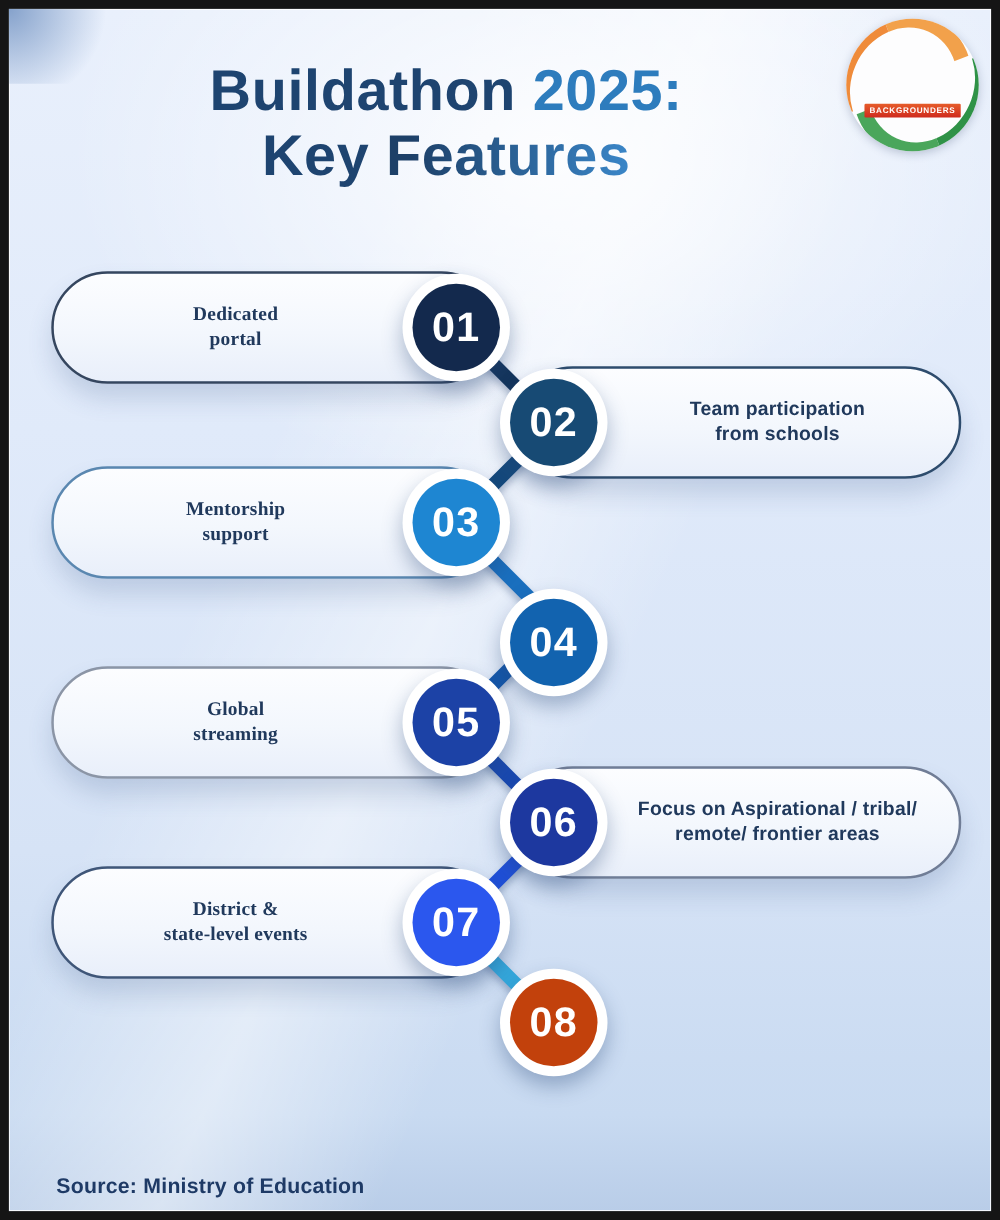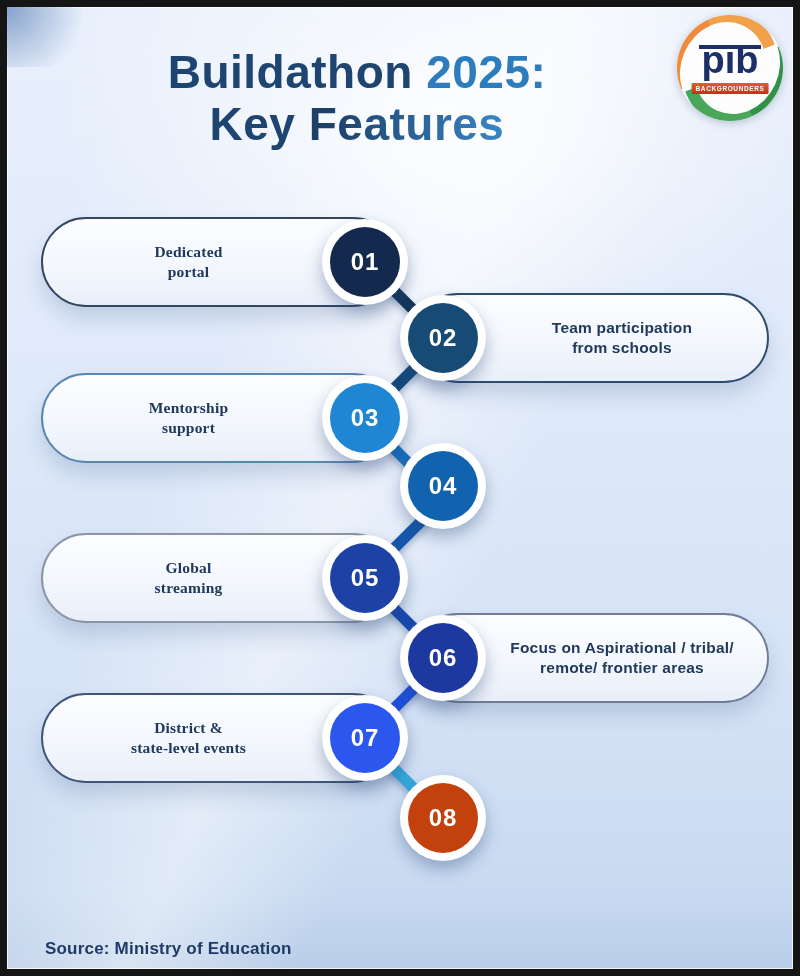--- a/index.html
+++ b/index.html
@@ -68,24 +68,24 @@
   .c5{top:606px;left:341px;transform:rotate(45deg);}
   .c6{top:686px;left:341px;transform:rotate(-45deg);}
   .c7{top:766px;left:341px;transform:rotate(45deg);}
 
   
   .node{position:absolute;width:86px;height:86px;border-radius:50%;background:#fff;
     box-shadow:0 8px 16px rgba(35,65,115,.35);display:flex;align-items:center;justify-content:center;
     z-index:3;}
   .node-inner{width:70px;height:70px;border-radius:50%;background:#1a3a6b;
     display:flex;align-items:center;justify-content:center;
-    color:#fff;font-size:24px;font-weight:700;letter-spacing:1px;}
+    color:#fff;font-size:33px;font-weight:700;letter-spacing:1px;}
   .node.left{left:315px;}
   .node.right{left:393px;}
-  .n1{top:212px}.n2{top:288px}.n3{top:368px}.n4{top:436px}
+  .n1{top:212px}.n2{top:288px}.n3{top:368px}.n4{top:464px}
   .n5{top:528px}.n6{top:608px}.n7{top:688px}.n8{top:768px}
 
   
   .source{position:absolute;left:38px;top:932px;font-size:17px;font-weight:700;color:#1e3a66;
     letter-spacing:.2px;}
 </style>
 </head>
 <body>
 
 <div class="poster">
@@ -94,21 +94,20 @@
   <div class="title">
     <span class="t-navy">Buildathon</span>
     <span class="t-blue">2025:</span><br>
     <span class="t-navy">Key</span>
     <span class="t-grad">Features</span>
   </div>
 
   <div class="logo">
     <div class="sw-o"></div>
     <div class="sw-g"></div>
-    <div class="pib-text">pib</div>
     <div class="pib-banner">BACKGROUNDERS</div>
   </div>
 
   <div class="pill left p1" style="border-color: rgb(53, 70, 95);">
     <div class="pill-label"><span>Dedicated</span><br><span>portal</span></div>
   </div>
   <div class="pill right p2" style="border-color: rgb(46, 76, 109);">
     <div class="pill-label"><span>Team participation</span><br><span>from schools</span></div>
   </div>
   <div class="pill left p3" style="border-color: rgb(90, 135, 176);">

